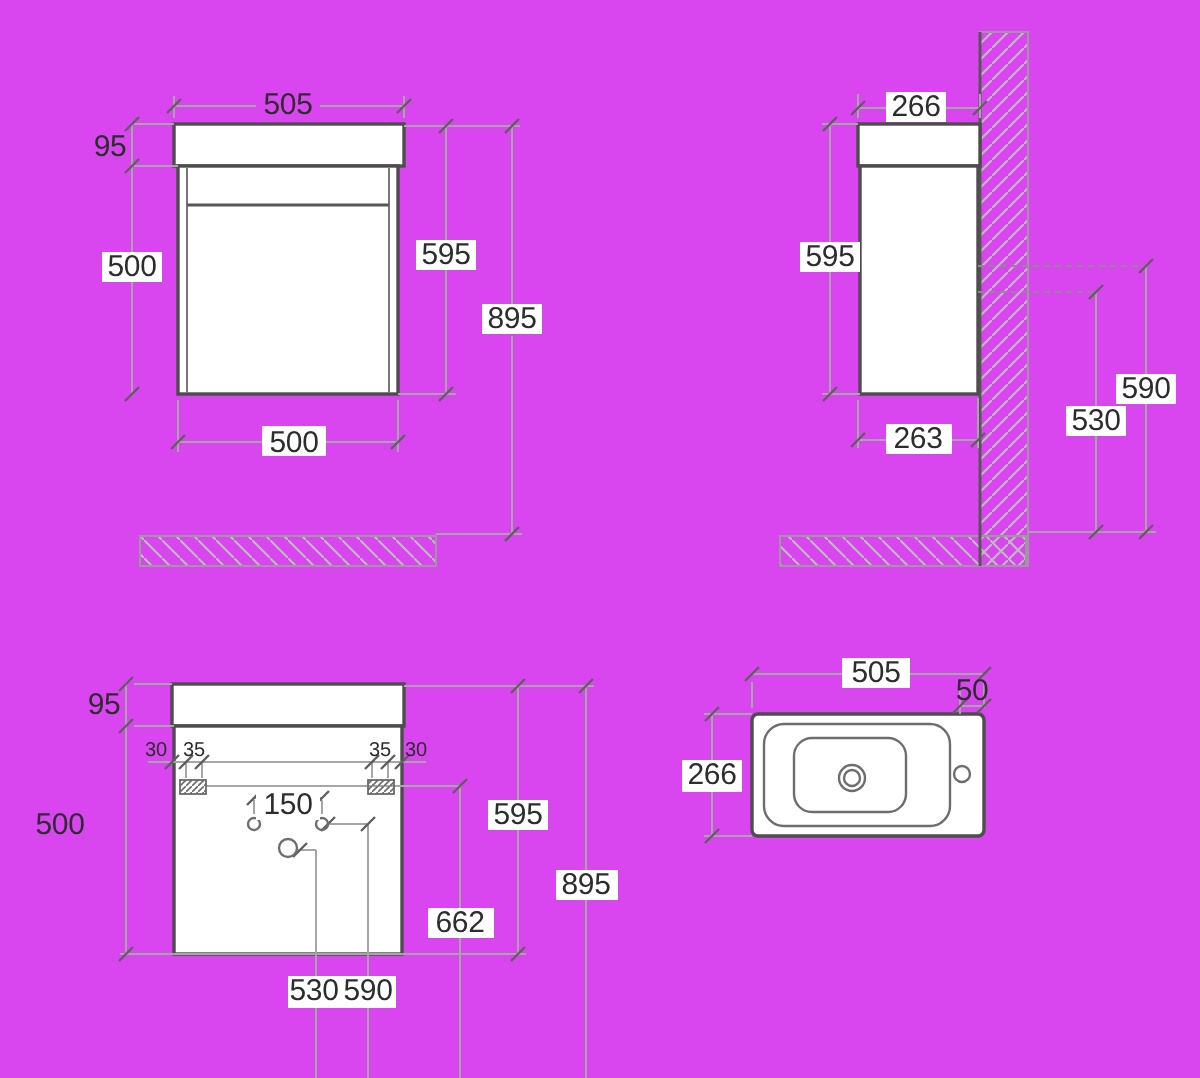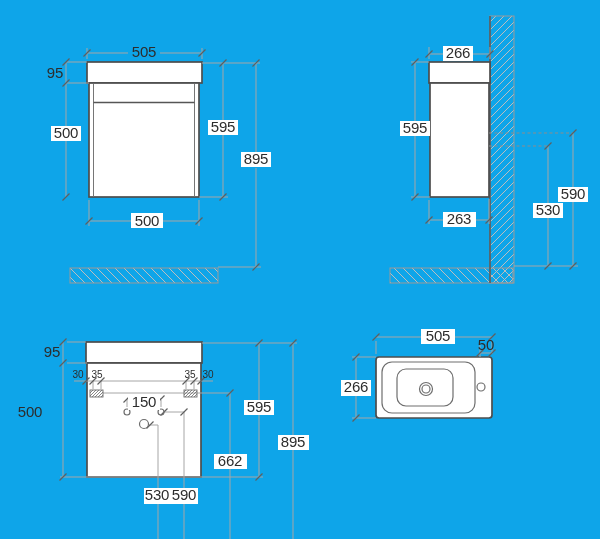--- a/index.html
+++ b/index.html
@@ -1,16 +1,16 @@
 <!DOCTYPE html>
 <html><head>
 <meta charset="utf-8">
 <style>
   html,body{margin:0;padding:0;background:#ffffff;}
-  .stage{position:relative;width:600px;height:539px;background:#0ea5e9;overflow:hidden;}
+  .stage{position:relative;width:600px;height:539px;background:#d946ef;overflow:hidden;}
   svg{display:block;}
   .o  {stroke:#4d4d4d;stroke-width:1.7;fill:#ffffff;}
   .o2 {stroke:#6e6e6e;stroke-width:1.2;fill:none;}
   .thin{stroke:#767676;stroke-width:1;fill:none;}
   .d  {stroke:#a6a6a6;stroke-width:1;fill:none;}
   .dash{stroke:#8c8c8c;stroke-width:1;fill:none;stroke-dasharray:3 2.5;}
   .t  {stroke:#5f5f5f;stroke-width:1.2;fill:none;}
   .bg {fill:#ffffff;stroke:none;}
   .lbl{font-family:"Liberation Sans",sans-serif;font-size:15px;fill:#2d2d2d;text-anchor:middle;letter-spacing:-0.2px;}
   .sm {font-family:"Liberation Sans",sans-serif;font-size:10px;fill:#2d2d2d;text-anchor:middle;}

